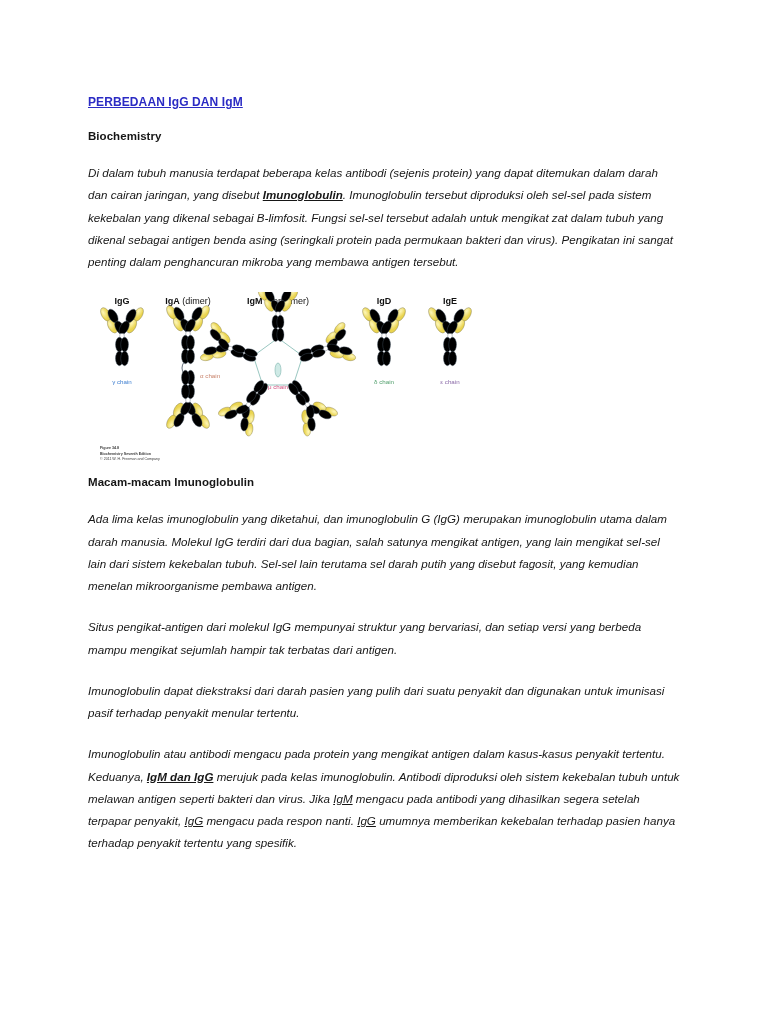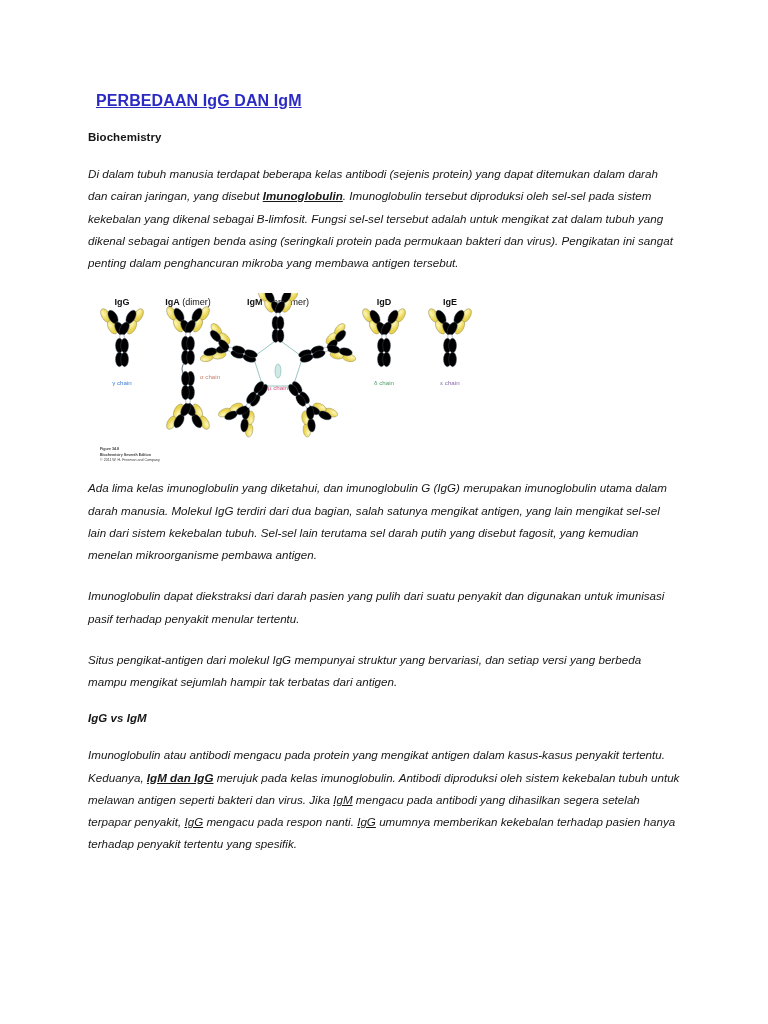--- a/index.html
+++ b/index.html
@@ -16,26 +16,26 @@
   }
   .page {
     position: relative;
     width: 768px;
     height: 1024px;
     background: #ffffff;
     box-sizing: border-box;
     padding: 92px 88px 0 88px;
   }
   .doc-title {
-    font-size: 16px;
+    font-size: 12px;
     font-weight: bold;
     color: #2b2bc4;
     text-decoration: underline;
     letter-spacing: 0.1px;
-    margin: 0 0 21px 8px;
+    margin: 0 0 21px 0;
     display: inline-block;
   }
   .title-row { margin-bottom: 0; }
   h2.section {
     font-size: 11.5px;
     font-weight: bold;
     color: #161616;
     margin: 0 0 20px 0;
     letter-spacing: 0.05px;
   }
@@ -226,27 +226,27 @@
       </g>
     </svg>
 
     <div class="fig-caption" data-name="figure-caption">
       <div data-name="figure-caption-line1">Figure 34.8</div>
       <div data-name="figure-caption-line2">Biochemistry Seventh Edition</div>
       <div class="copy" data-name="figure-caption-copyright">© 2011 W. H. Freeman and Company</div>
     </div>
   </div>
 
+  <h2 class="section" data-name="heading-macam-macam">Macam-macam Imunoglobulin</h2>
 
 
   <p class="body-text" data-name="paragraph-kinds-2">Ada lima kelas imunoglobulin yang diketahui, dan imunoglobulin G (IgG) merupakan imunoglobulin utama dalam darah manusia. Molekul IgG terdiri dari dua bagian, salah satunya mengikat antigen, yang lain mengikat sel-sel lain dari sistem kekebalan tubuh. Sel-sel lain terutama sel darah putih yang disebut fagosit, yang kemudian menelan mikroorganisme pembawa antigen.</p>
 
+  <p class="body-text" data-name="paragraph-kinds-3">Situs pengikat-antigen dari molekul IgG mempunyai struktur yang bervariasi, dan setiap versi yang berbeda mampu mengikat sejumlah hampir tak terbatas dari antigen.</p>
+
   <p class="body-text" data-name="paragraph-kinds-4">Imunoglobulin dapat diekstraksi dari darah pasien yang pulih dari suatu penyakit dan digunakan untuk imunisasi pasif terhadap penyakit menular tertentu.</p>
 
-  <p class="body-text" data-name="paragraph-kinds-3">Situs pengikat-antigen dari molekul IgG mempunyai struktur yang bervariasi, dan setiap versi yang berbeda mampu mengikat sejumlah hampir tak terbatas dari antigen.</p>
-
-  <h2 class="section italic" data-name="heading-igg-vs-igm">IgG vs IgM</h2>
 
   <p class="body-text" data-name="paragraph-compare">
     <span data-name="compare-text-a">Imunoglobulin atau antibodi mengacu pada protein yang mengikat antigen dalam kasus-kasus penyakit tertentu. Keduanya, </span><span class="bu" data-name="emphasis-igm-dan-igg">IgM dan IgG</span><span data-name="compare-text-b"> merujuk pada kelas imunoglobulin. Antibodi diproduksi oleh sistem kekebalan tubuh untuk melawan antigen seperti bakteri dan virus. Jika </span><span class="u" data-name="emphasis-igm">IgM</span><span data-name="compare-text-c"> mengacu pada antibodi yang dihasilkan segera setelah terpapar penyakit, </span><span class="u" data-name="emphasis-igg-1">IgG</span><span data-name="compare-text-d"> mengacu pada respon nanti. </span><span class="u" data-name="emphasis-igg-2">IgG</span><span data-name="compare-text-e"> umumnya memberikan kekebalan terhadap pasien hanya terhadap penyakit tertentu yang spesifik.</span>
   </p>
 
 </div>
 
 </body></html>

